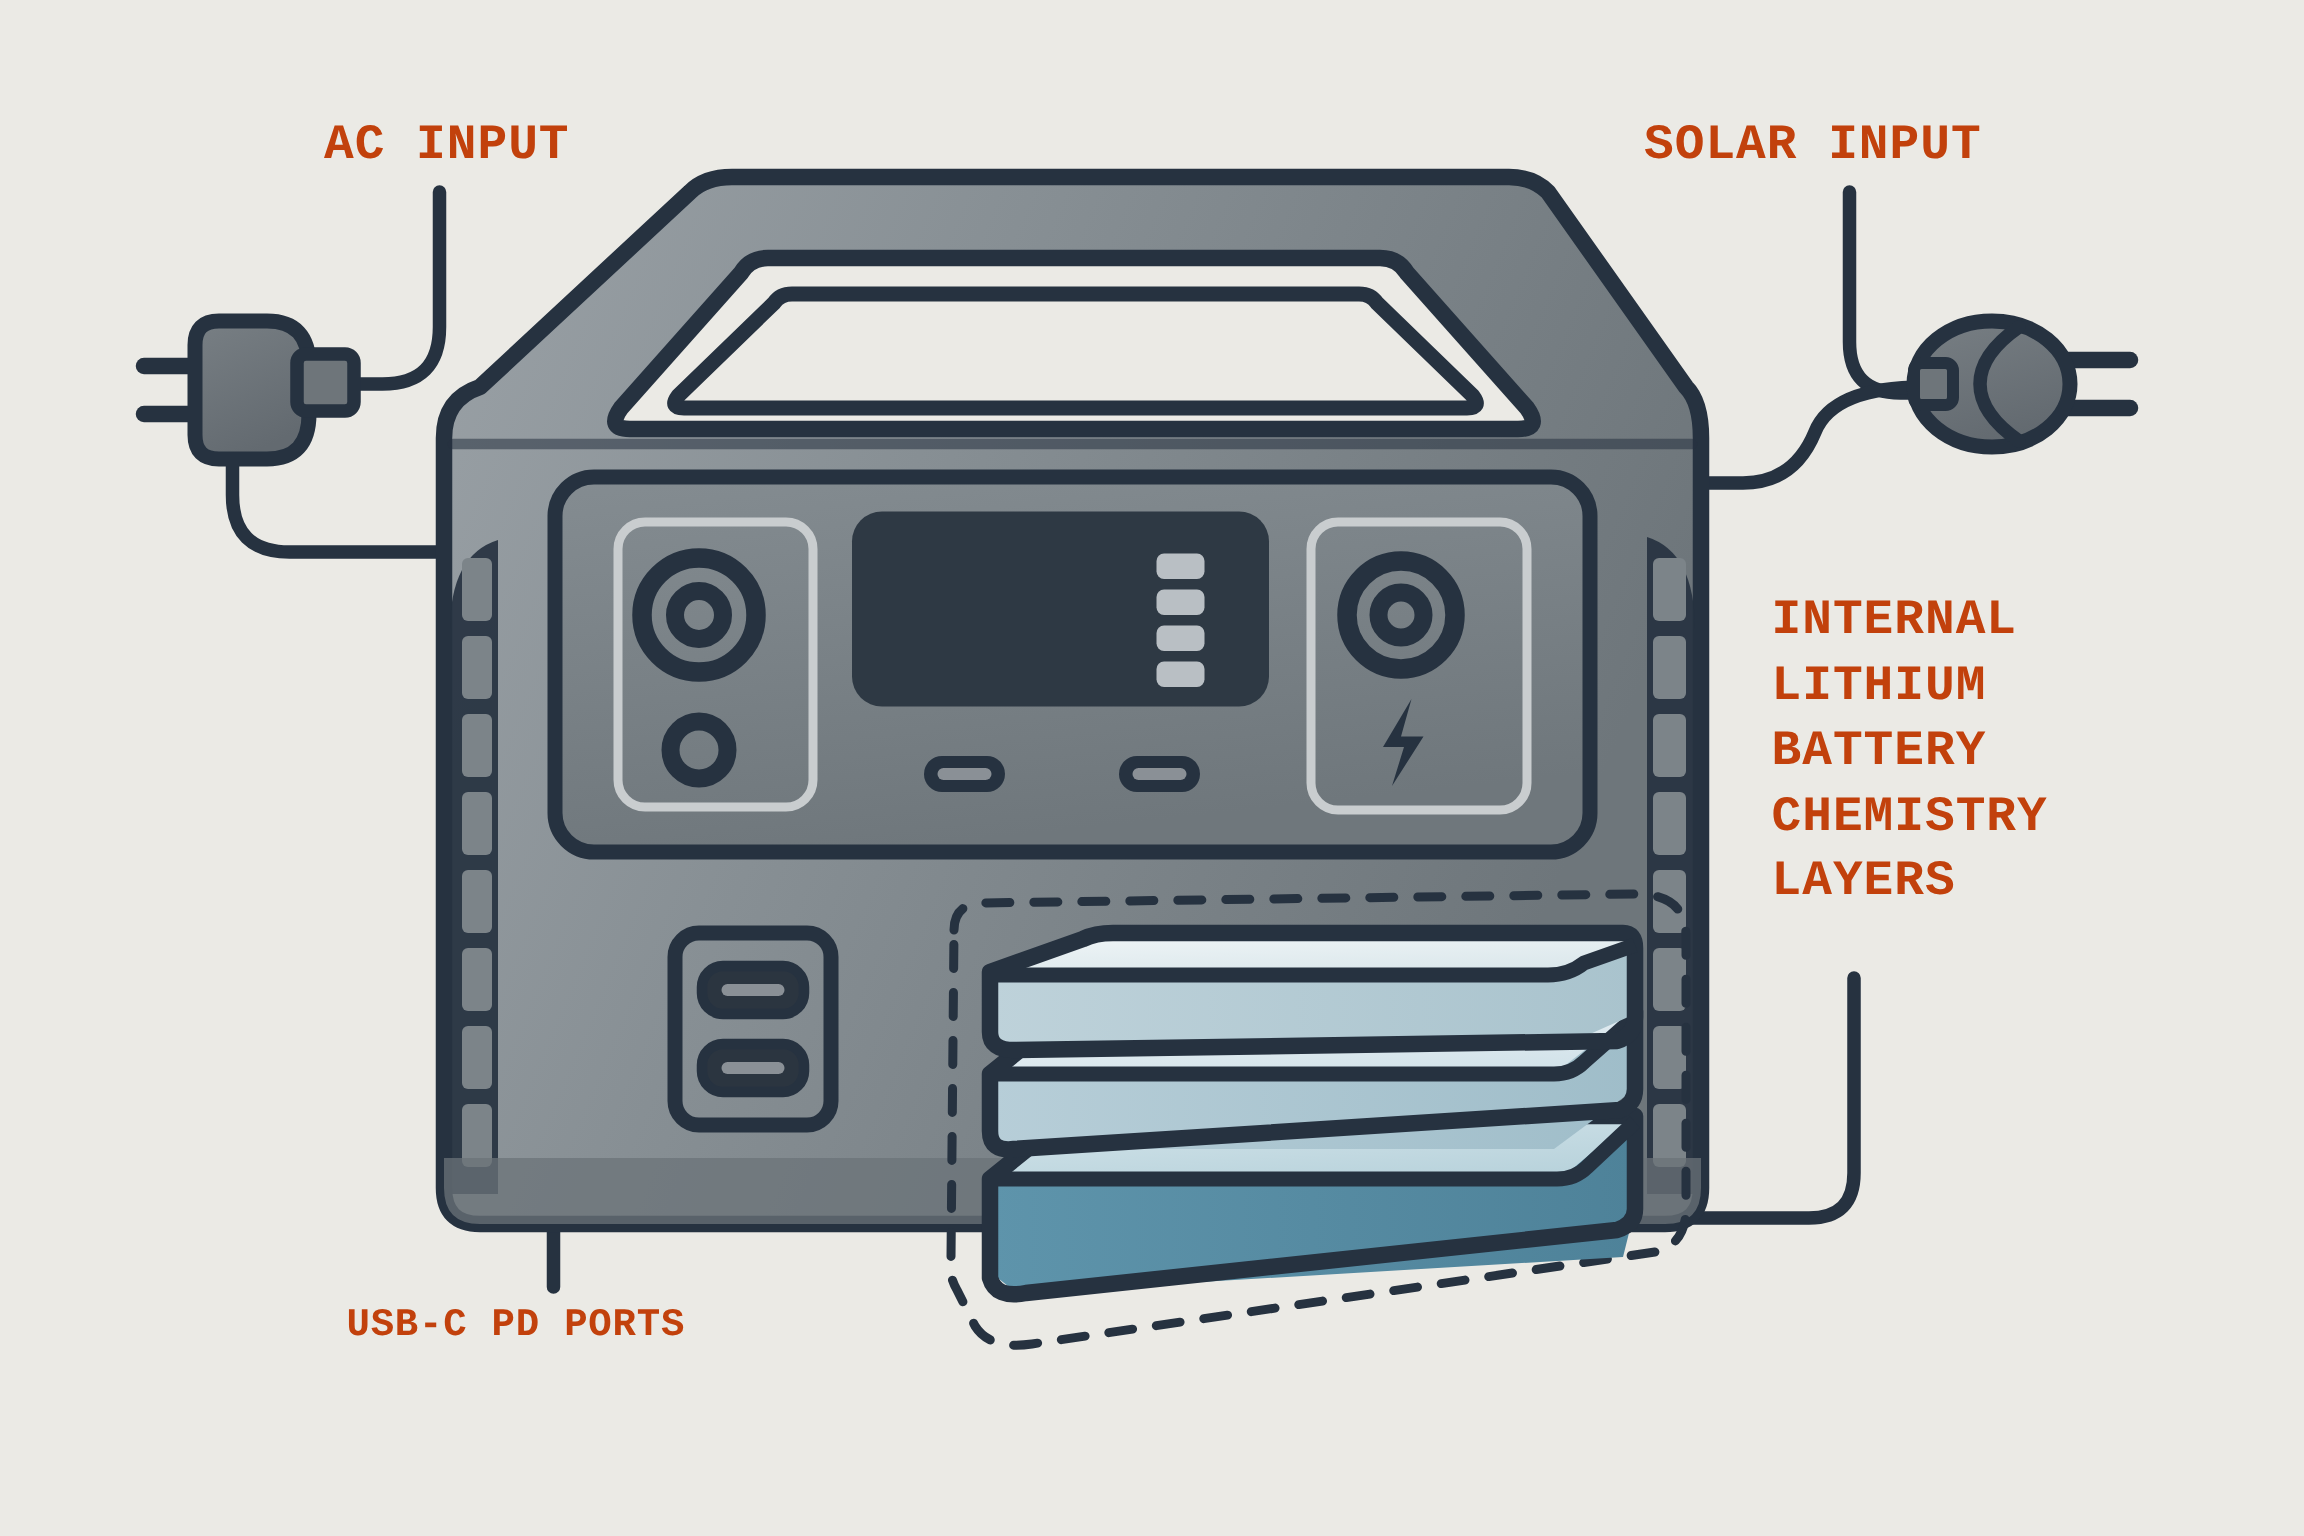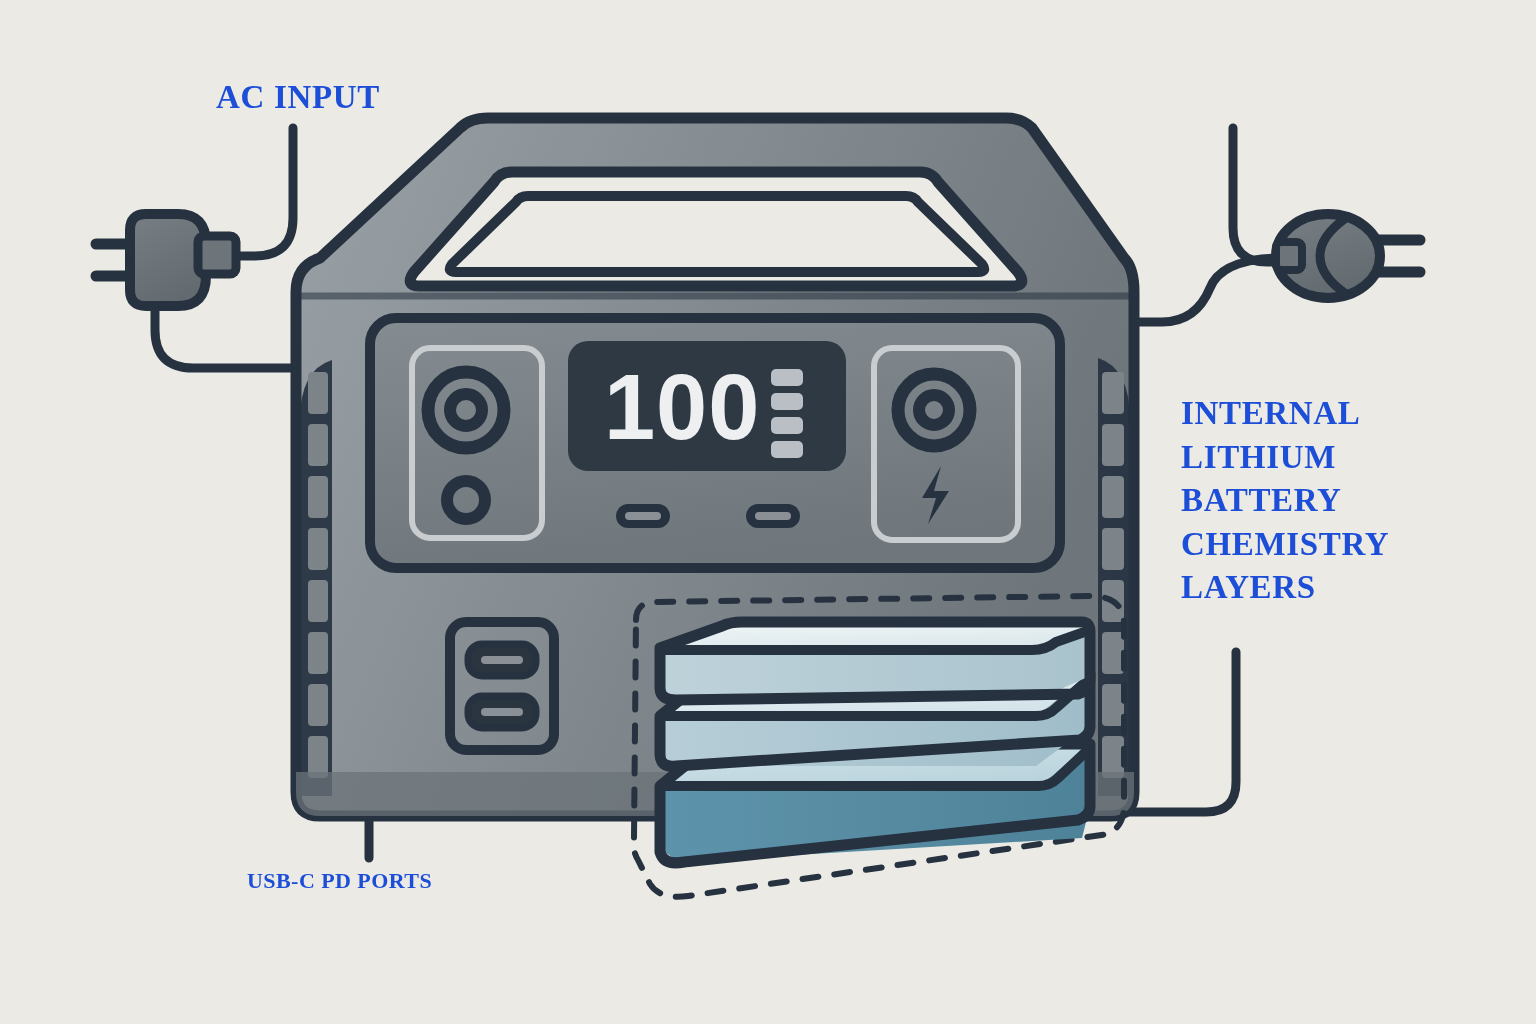--- a/index.html
+++ b/index.html
@@ -21,42 +21,42 @@
   }
   svg.diagram {
     position: absolute;
     inset: 0;
     width: 1536px;
     height: 1024px;
     display: block;
   }
   .label {
     position: absolute;
-    font-family: Liberation Serif, serif;
+    font-family: Liberation Mono, monospace;
     font-weight: 700;
-    color: #1d4ed8;
+    color: #c2410c;
     letter-spacing: 0.02em;
     white-space: pre;
     line-height: 1.18;
     user-select: none;
   }
   #label-ac-input {
     left: 216px;
     top: 78px;
     font-size: 33px;
   }
   #label-solar-input {
     left: 1096px;
     top: 78px;
     font-size: 33px;
   }
   #label-usbc-ports {
-    left: 247px;
+    left: 231px;
     top: 868px;
-    font-size: 22px;
+    font-size: 26px;
   }
   #label-battery-layers {
     left: 1155px;
     top: 392px;
     font-size: 33px;
     line-height: 1.32;
     margin-left: 26px;
   }
   .screen-value {
     position: absolute;
@@ -283,24 +283,24 @@
         <path d="M660,648 L722,626 Q730,622 742,622 L1082,622 Q1090,622 1090,632
                  L1090,678 Q1090,690 1078,694 L676,700 Q660,700 660,688 Z" fill="none" stroke="#263240" stroke-width="11" stroke-linejoin="round"></path>
         <path d="M660,650 L1032,650 Q1046,650 1056,642 L1090,630" fill="none" stroke="#263240" stroke-width="10" stroke-linejoin="round"></path>
       </g>
     </g>
 
   </svg>
 
   <div class="label" id="label-ac-input">AC INPUT</div>
 
+  <div class="label" id="label-solar-input">SOLAR INPUT</div>
 
   <div class="label" id="label-usbc-ports">USB-C PD PORTS</div>
 
   <div class="label" id="label-battery-layers">INTERNAL
 LITHIUM
 BATTERY
 CHEMISTRY
 LAYERS</div>
 
-  <div class="screen-value">100</div>
 
 </div>
 
 </body></html>

